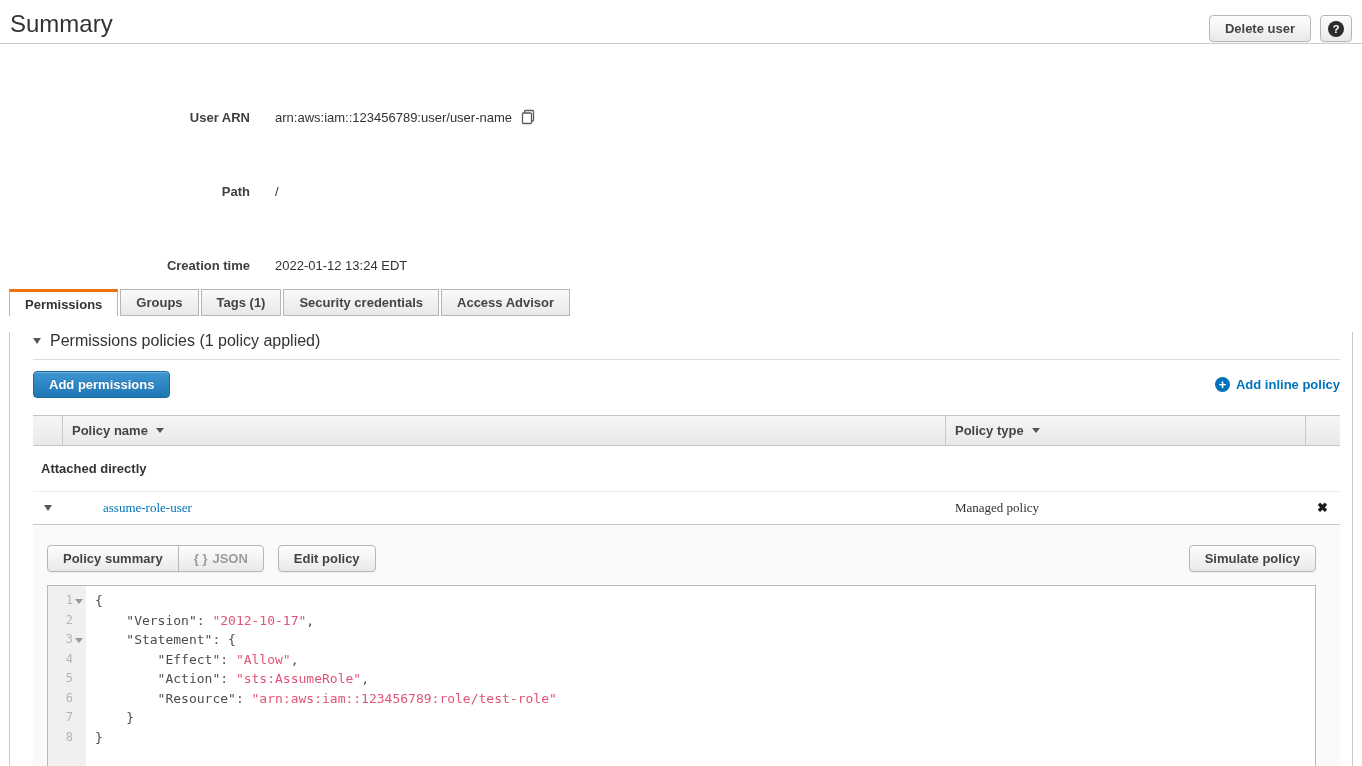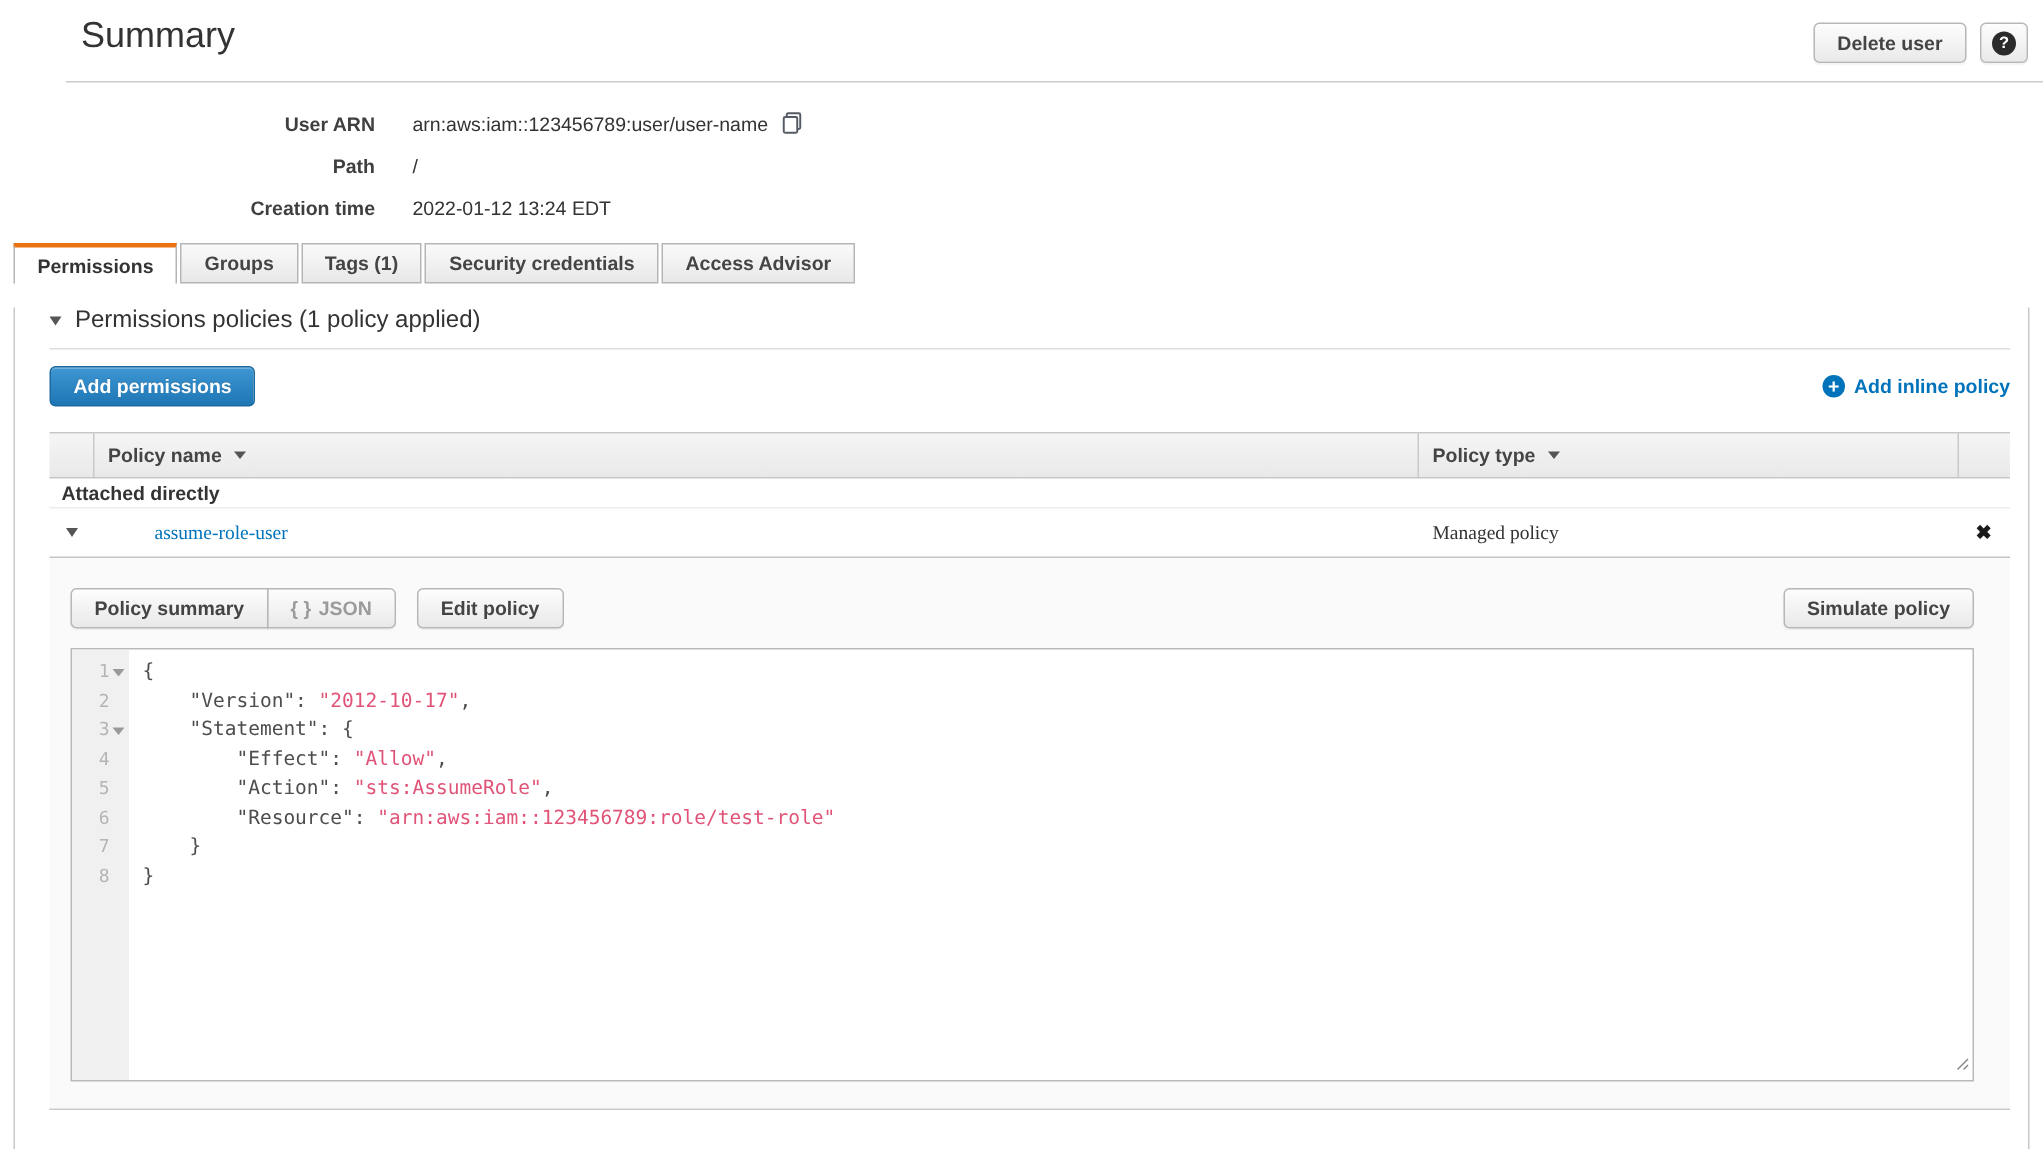--- a/index.html
+++ b/index.html
@@ -3,36 +3,36 @@
 <meta charset="utf-8">
 <style>
   * { box-sizing: border-box; }
   html,body { margin:0; padding:0; }
   body {
     width:1362px; height:766px; overflow:hidden; position:relative;
     background:#fff; color:#333;
     font-family:"Liberation Sans", sans-serif; font-size:13px;
   }
   
-  .page-header { height:55px; border-bottom:1px solid #ccc; position:relative;margin-left:44px; }
+  .page-header { height:44px; border-bottom:1px solid #ccc; position:relative; }
   .page-title { margin:0; padding:10px 0 0 10px; font-size:24px; font-weight:normal; color:#333; }
   .header-actions { position:absolute; right:10px; top:15px; display:flex; gap:9px; align-items:center; }
   .btn {
     display:inline-flex; align-items:center; justify-content:center;
     height:27px; padding:0 15px; border:1px solid #b7b7b7; border-radius:4px;
     background:linear-gradient(#fdfdfd,#e9e9e9);
     font-family:"Liberation Sans", sans-serif; font-size:13px; font-weight:bold; color:#444;
     cursor:pointer; box-shadow:0 1px 1px rgba(0,0,0,0.05);
   }
   .btn-help { width:32px; padding:0; }
   .help-circle { width:16px; height:16px; border-radius:50%; background:#2b2b2b; color:#fff;
     font-size:11px; font-weight:bold; display:flex; align-items:center; justify-content:center; }
   
   .summary-fields { padding-top:13px; }
-  .field-row { display:flex; align-items:center; height:28px; }
+  .field-row { display:flex; align-items:center; height:28px;margin-top:46px; }
   .field-label { width:250px; text-align:right; font-weight:bold; color:#3f3f3f; }
   .field-value { margin-left:25px; display:flex; align-items:center; gap:8px; color:#333; }
   .copy-icon { cursor:pointer; display:inline-flex; }
   
   .tabs { display:flex; align-items:flex-end; padding-left:9px; margin-top:10px; }
   .tab {
     height:27px; padding:0 15px; display:flex; align-items:center; margin-right:2px;
     font-size:13px; font-weight:bold; color:#444; cursor:pointer;
     background:linear-gradient(#fafafa,#e8e8e8); border:1px solid #b5b5b5;
   }
@@ -58,21 +58,21 @@
   .policy-table { margin-top:17px; }
   .table-header { display:flex; height:31px; background:linear-gradient(#f5f5f5,#e9e9e9);
     border-top:1px solid #c6c6c6; border-bottom:1px solid #c6c6c6; font-weight:bold; color:#444; }
   .th { display:flex; align-items:center; }
   .th-expand { width:29px; flex:0 0 29px; }
   .th-name { flex:1; border-left:1px solid #c9c9c9; padding-left:9px; cursor:pointer;text-align:right; }
   .th-type { width:360px; flex:0 0 360px; border-left:1px solid #c9c9c9; padding-left:9px; cursor:pointer; }
   .th-actions { width:35px; flex:0 0 35px; border-left:1px solid #c9c9c9; }
   .sort-arrow { width:0; height:0; border-left:4px solid transparent; border-right:4px solid transparent;
     border-top:5px solid #555; margin-left:8px; }
-  .group-row { height:20px; display:flex; align-items:center; padding-left:8px;
+  .group-row { height:46px; display:flex; align-items:center; padding-left:8px;
     font-weight:bold; color:#333; border-bottom:1px solid #ededed; }
   .policy-row { height:32px; display:flex; align-items:center;font-family:Liberation Serif, serif; }
   .row-expand { width:29px; flex:0 0 29px; display:flex; justify-content:center; cursor:pointer; }
   .row-name { flex:1; padding-left:41px; }
   .row-name a { color:#0073bb; text-decoration:none; cursor:pointer; }
   .row-type { width:360px; flex:0 0 360px; padding-left:10px; color:#333; }
   .row-actions { width:35px; flex:0 0 35px; text-align:center; }
   .close-x { color:#1a1a1a; font-size:13px; font-weight:bold; cursor:pointer; }
   
   .policy-detail { border-top:1px solid #c5c5c5; border-bottom:1px solid #c9c9c9;

